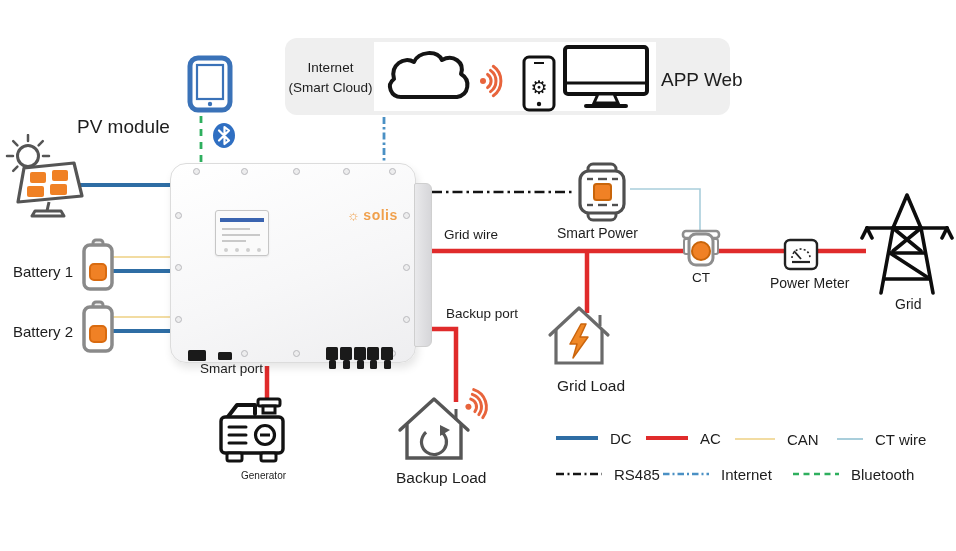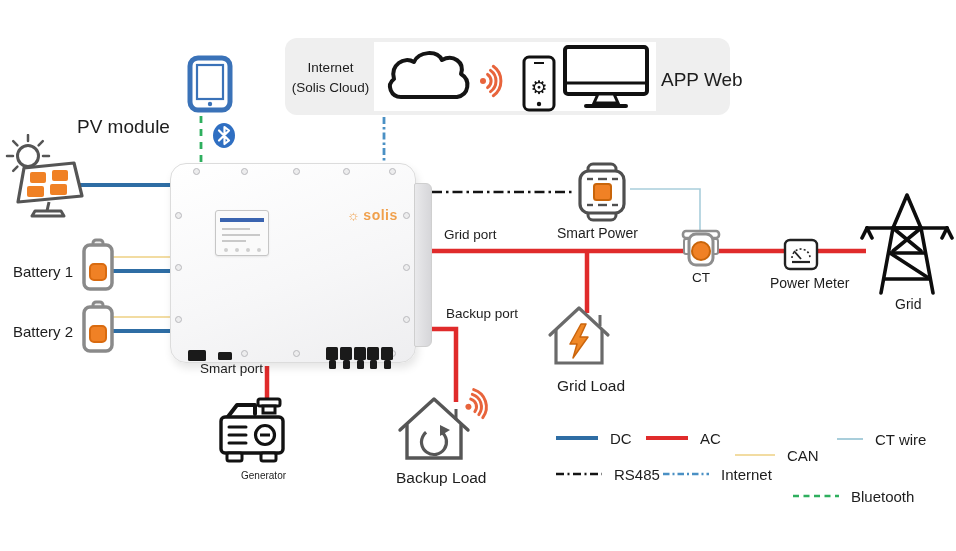--- a/index.html
+++ b/index.html
@@ -46,21 +46,21 @@
     <path d="M630,189 H700 V230" fill="none" stroke="#a9cedb" stroke-width="1.6"></path>
     <path d="M429,329 H456 V402" fill="none" stroke="#e02b2b" stroke-width="4.5"></path>
     <line x1="267" y1="366" x2="267" y2="410" stroke="#e02b2b" stroke-width="4.5"></line>
   </svg>
 
   <div class="topbox"></div>
   <div class="topbox-inner"></div>
 
   <div class="lbl" style="left:287px;top:58px;width:87px;text-align:center;font-size:13.5px;line-height:1.45;">
     <span style="display:block">Internet</span>
-    <span style="display:block">(Solis Cloud)</span>
+    <span style="display:block">(Smart Cloud)</span>
   </div>
 
   <svg class="abs" style="left:381px;top:49px;" width="96" height="58" viewBox="0 0 96 58">
     <path d="M20,48 C10,48 5,36 13,30 C9,16 23,7 33,13 C38,2 56,1 61,11 C72,5 84,13 80,25 C90,31 88,46 76,48 Z" fill="#ffffff" stroke="#141414" stroke-width="4" stroke-linejoin="round"></path>
   </svg>
 
   <svg class="abs" style="left:479px;top:61px;" width="26" height="40" viewBox="0 0 26 40">
     <circle cx="4" cy="20" r="3" fill="#e8643c"></circle>
     <path d="M8.6,13.4 A8,8 0 0 1 8.6,26.6" fill="none" stroke="#e8643c" stroke-width="3" stroke-linecap="round"></path>
     <path d="M11.5,9.4 A13,13 0 0 1 11.5,30.6" fill="none" stroke="#e8643c" stroke-width="3" stroke-linecap="round"></path>
@@ -178,21 +178,21 @@
         <rect x="157" y="16" width="7" height="9" rx="1.5"></rect>
       <rect x="168" y="3" width="12" height="13" rx="1.5"></rect>
         <rect x="171" y="16" width="7" height="9" rx="1.5"></rect>
       <rect x="181" y="3" width="12" height="13" rx="1.5"></rect>
         <rect x="184" y="16" width="7" height="9" rx="1.5"></rect>
       <rect x="195" y="3" width="12" height="13" rx="1.5"></rect>
         <rect x="198" y="16" width="7" height="9" rx="1.5"></rect>
     </g>
   </svg>
 
-  <div class="lbl" style="left:444px;top:227px;font-size:13.5px;">Grid port</div>
+  <div class="lbl" style="left:444px;top:227px;font-size:13.5px;">Grid wire</div>
   <div class="lbl" style="left:446px;top:306px;font-size:13.5px;">Backup port</div>
   <div class="lbl" style="left:200px;top:361px;font-size:13.5px;">Smart port</div>
 
   <svg class="abs" style="left:572px;top:162px;" width="60" height="60" viewBox="0 0 60 60">
     <rect x="16" y="2" width="28" height="12" rx="5" fill="#ffffff" stroke="#4f4f4f" stroke-width="3"></rect>
     <rect x="16" y="46" width="28" height="12" rx="5" fill="#ffffff" stroke="#4f4f4f" stroke-width="3"></rect>
     <rect x="8" y="9" width="44" height="42" rx="9" fill="#ffffff" stroke="#4f4f4f" stroke-width="3.2"></rect>
     <g stroke="#4f4f4f" stroke-width="2.4">
       <line x1="15" y1="17" x2="21" y2="17"></line>
         <line x1="26" y1="17" x2="35" y2="17"></line>
@@ -282,40 +282,40 @@
   <div class="lbl" style="left:241px;top:470px;font-size:10px;">Generator</div>
 
   <div class="lg-item" style="left:556px;top:429px;">
     <span class="sw" style="width:42px;height:4px;background:#2e6da4;"></span>
     <span class="lg-lbl">DC</span>
   </div>
   <div class="lg-item" style="left:646px;top:429px;">
     <span class="sw" style="width:42px;height:4px;background:#e02b2b;"></span>
     <span class="lg-lbl">AC</span>
   </div>
-  <div class="lg-item" style="left:735px;top:446px;align-items:center;">
+  <div class="lg-item" style="left:735px;top:430px;align-items:center;">
     <span class="sw" style="width:40px;height:2px;background:#f2dca2;"></span>
     <span class="lg-lbl">CAN</span>
   </div>
   <div class="lg-item" style="left:837px;top:430px;">
     <span class="sw" style="width:26px;height:2px;background:#a9cedb;"></span>
     <span class="lg-lbl">CT wire</span>
   </div>
   <div class="lg-item" style="left:556px;top:465px;">
     <svg width="46" height="8">
       <line x1="0" y1="4" x2="46" y2="4" stroke="#141414" stroke-width="2.4" stroke-dasharray="8 3.5 2 3.5"></line>
     </svg>
     <span class="lg-lbl">RS485</span>
   </div>
   <div class="lg-item" style="left:663px;top:465px;">
     <svg width="46" height="8">
       <line x1="0" y1="4" x2="46" y2="4" stroke="#4a90c4" stroke-width="2.4" stroke-dasharray="6.5 3 2 3"></line>
     </svg>
     <span class="lg-lbl">Internet</span>
   </div>
-  <div class="lg-item" style="left:793px;top:487px;justify-content:flex-end;">
+  <div class="lg-item" style="left:793px;top:465px;justify-content:flex-end;">
     <svg width="46" height="8">
       <line x1="0" y1="4" x2="46" y2="4" stroke="#2eaf5e" stroke-width="2.4" stroke-dasharray="6 4.5"></line>
     </svg>
     <span class="lg-lbl">Bluetooth</span>
   </div>
 
 </div>
 
 </body></html>

